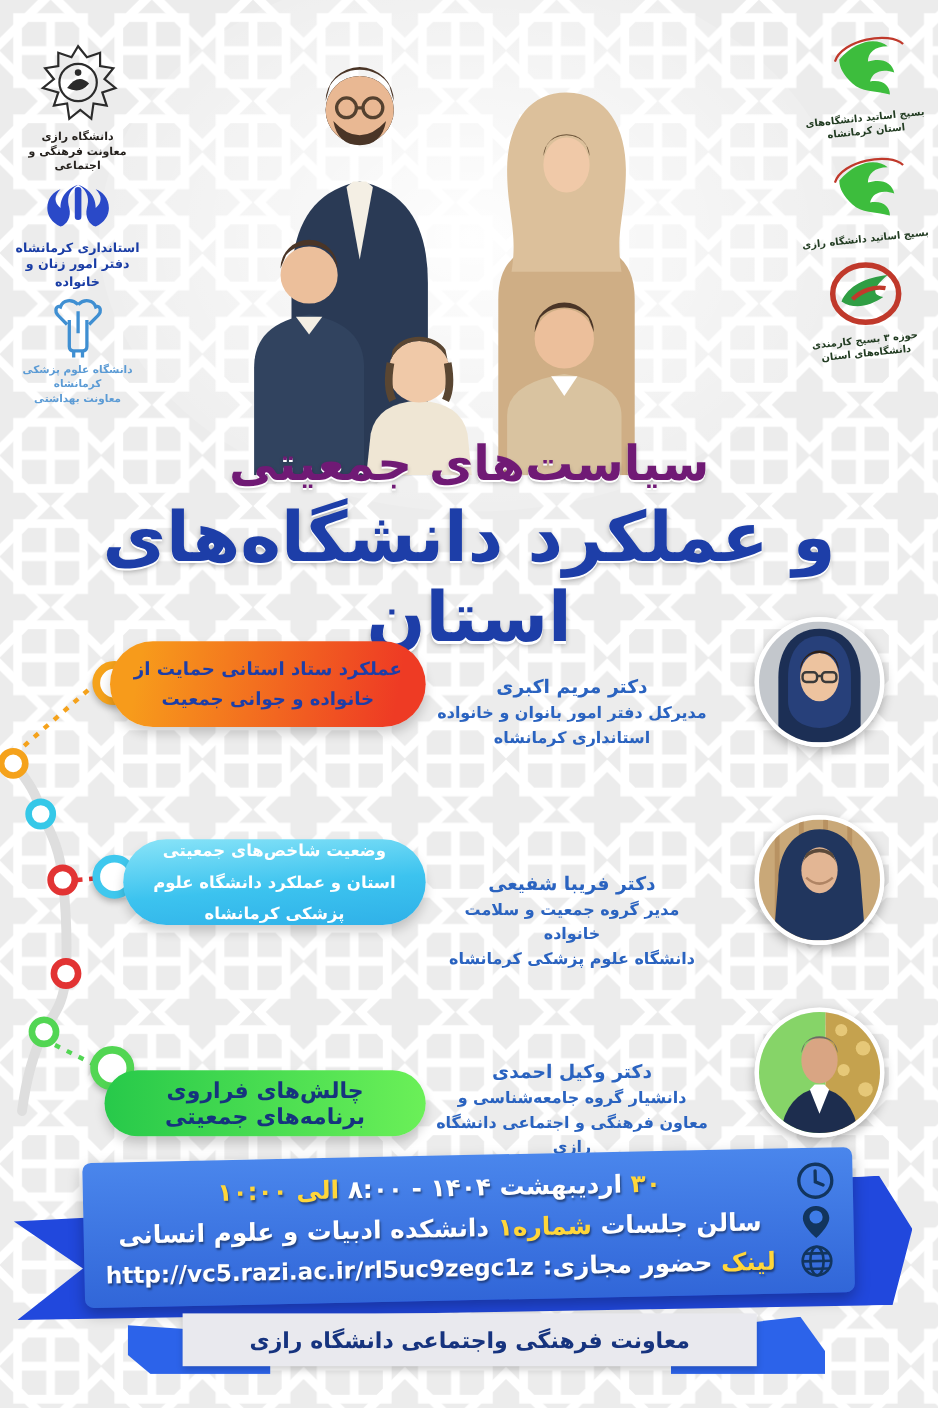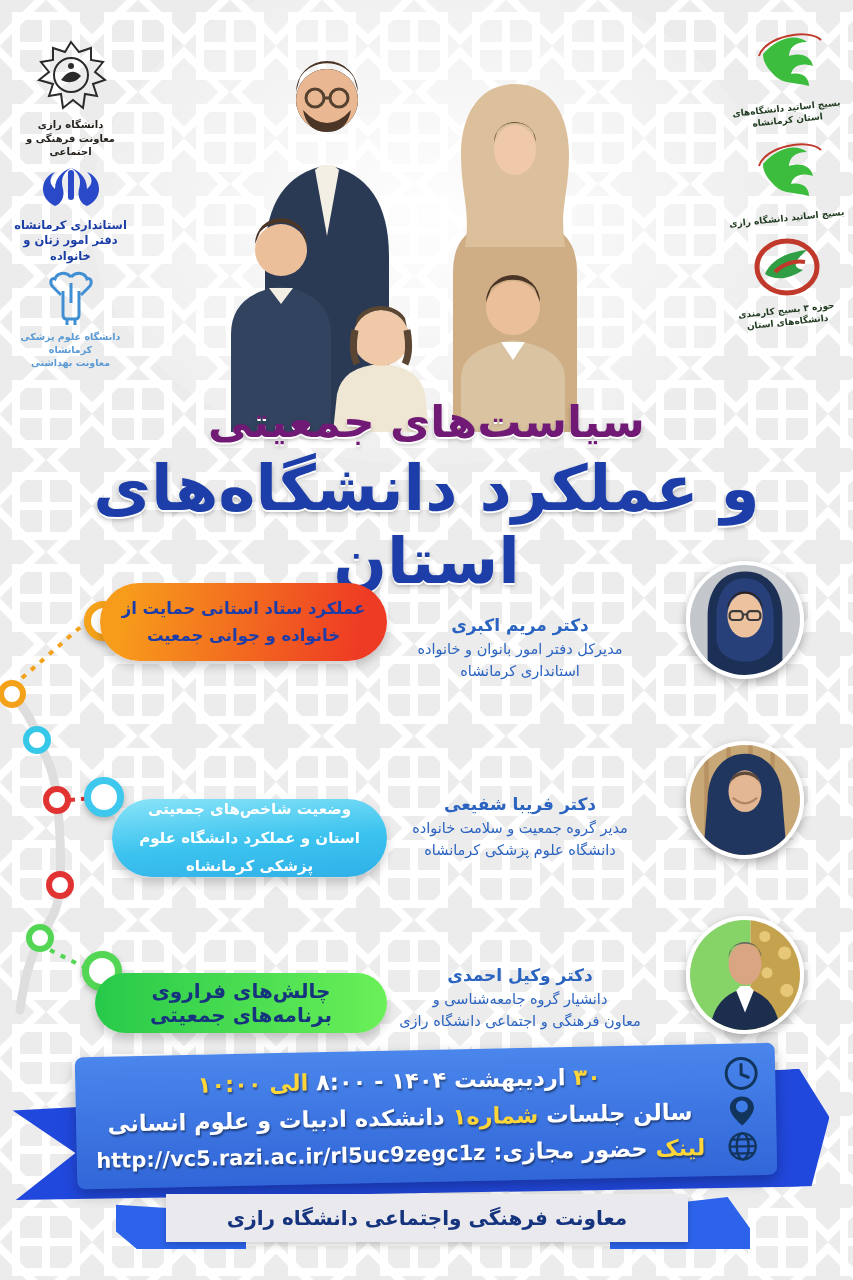--- a/index.html
+++ b/index.html
@@ -26,33 +26,33 @@
   .title1{left:0;top:396px;width:100%;text-align:center;font-size:44px;font-weight:900;
     color:#701a75;text-shadow:0 2px 0 #ffffff,0 3px 4px rgba(0,0,0,.25);letter-spacing:1px;}
   .title2{left:0;top:452px;width:100%;text-align:center;font-size:63px;font-weight:900;
     color:#1d3ea8;text-shadow:0 2px 0 #ffffff,0 3px 5px rgba(0,0,0,.3);letter-spacing:1px;}
 
   
   .tag{position:absolute;border-radius:44px;display:flex;align-items:center;justify-content:center;
     text-align:center;font-weight:bold;box-shadow:0 6px 10px rgba(0,0,0,.18);padding:8px 14px;box-sizing:border-box;}
   .tag.t1{left:100px;top:583px;width:287px;height:78px;
     background:linear-gradient(100deg,#f79b1b 10%,#ee3b24 90%);color:#1d3ea8;font-size:16.5px;line-height:1.65;}
-  .tag.t2{left:112px;top:799px;width:275px;height:78px;
+  .tag.t2{left:112px;top:763px;width:275px;height:78px;
     background:linear-gradient(175deg,#8ae4f8 0%,#3cc3ef 55%,#2fb0e8 100%);color:#ffffff;font-size:15px;line-height:1.9;}
   .tag.t3{left:95px;top:973px;width:292px;height:60px;
     background:linear-gradient(90deg,#27c94a 0%,#6bf058 100%);color:#16337e;font-size:20px;}
   .hole{position:absolute;width:40px;height:40px;border-radius:50%;background:#ffffff;
     box-shadow:0 3px 6px rgba(0,0,0,.25);box-sizing:border-box;}
   .hole.h1{left:84px;top:601px;border:7px solid #f5a21b;}
   .hole.h2{left:84px;top:777px;border:7px solid #3fc8ee;}
   .hole.h3{left:82px;top:951px;border:7px solid #52d653;}
 
   .speaker-info{position:absolute;width:250px;text-align:center;color:#2a63c0;}
   .speaker-info .sp-name{font-size:17px;font-weight:900;margin-bottom:4px;margin-top:37px;}
-  .speaker-info .sp-role{font-size:14.5px;font-weight:normal;line-height:1.5;}
+  .speaker-info .sp-role{font-size:14.5px;font-weight:bold;line-height:1.5;}
   .si1{left:395px;top:578px;}
   .si2{left:395px;top:757px;}
   .si3{left:395px;top:928px;}
 
   .avatar{position:absolute;width:118px;height:118px;border-radius:50%;overflow:hidden;
     border:4px solid #ffffff;box-shadow:0 4px 10px rgba(0,0,0,.3);box-sizing:border-box;}
   .av1{left:686px;top:561px;}
   .av2{left:686px;top:741px;}
   .av3{left:686px;top:916px;}
   .avatar svg{width:100%;height:100%;}

